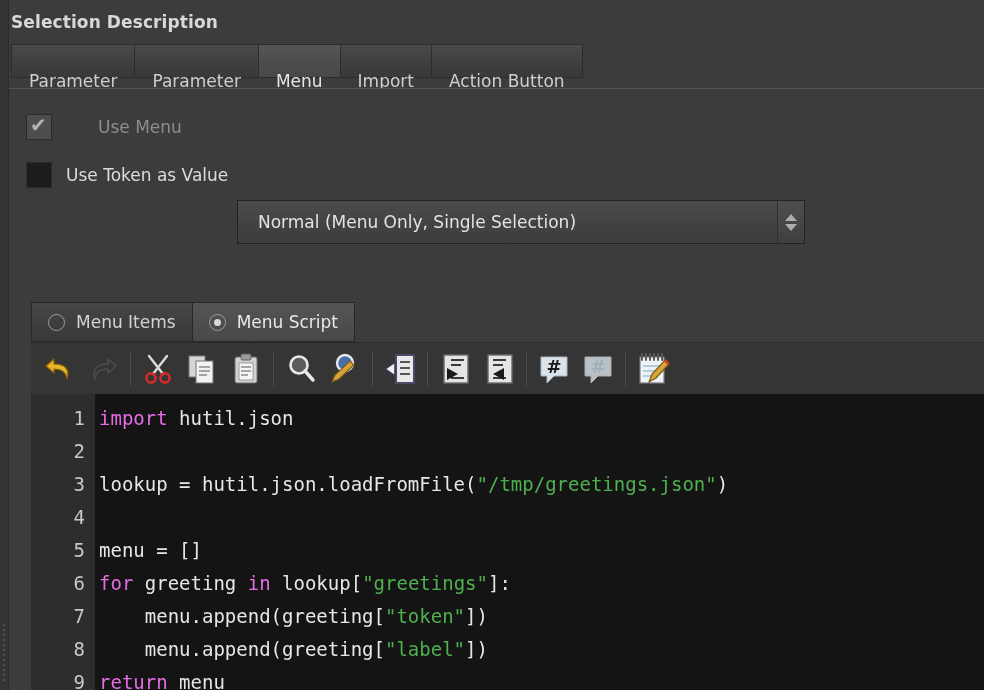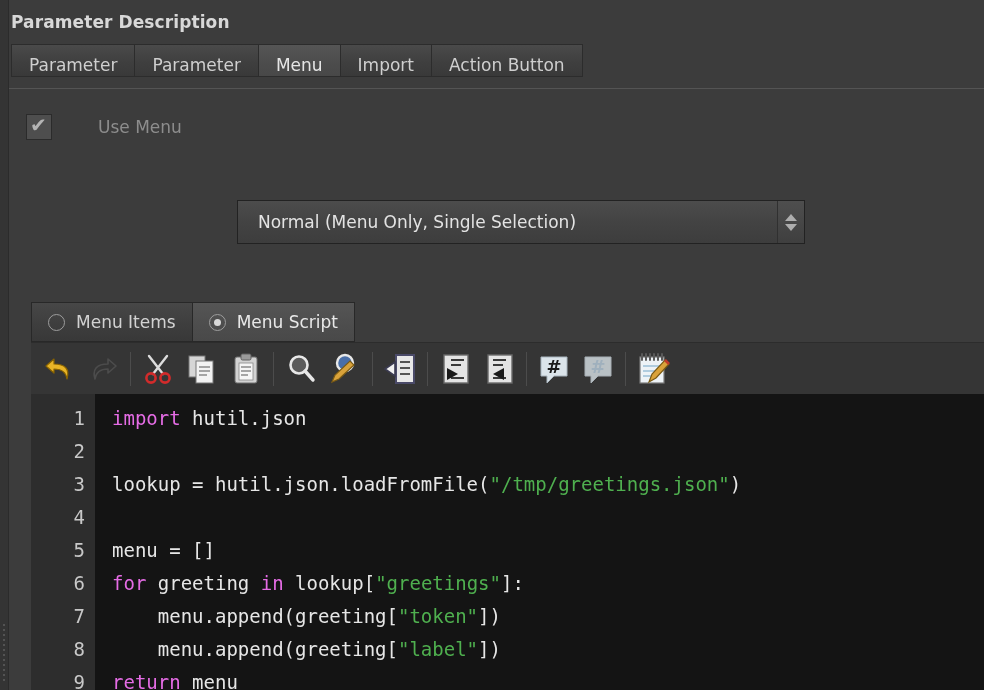--- a/index.html
+++ b/index.html
@@ -73,21 +73,21 @@
     position: relative;
     height: 44px;
     padding-left: 2px;
     display: flex;
     align-items: flex-start;
     box-sizing: border-box;
   }
   .tab {
     height: 33px;
     line-height: 40px;
-    padding: 0 17px;
+    padding: 16px 17px;
     font-size: 17px;
     color: #cfcfcf;
     background: linear-gradient(to bottom, #4a4a4a 0%, #3f3f3f 55%, #393939 100%);
     border: 1px solid #2c2c2c;
     border-right: none;
     box-sizing: border-box;
     white-space: nowrap;
     cursor: default;
     position: relative;
   }
@@ -291,21 +291,21 @@
   }
   .gutter .ln {
     height: 33px;
     line-height: 33px;
     padding-right: 10px;
     box-sizing: border-box;
   }
   .code-lines {
     flex: 1 1 auto;
     padding-top: 8px;
-    padding-left: 17px;
+    padding-left: 4px;
     box-sizing: border-box;
     font-family: "DejaVu Sans Mono", "Liberation Mono", monospace;
     font-size: 19px;
     color: #e6e6e6;
     white-space: pre;
     position: relative;
   }
   .code-lines .cl {
     height: 33px;
     line-height: 33px;
@@ -320,21 +320,21 @@
 
 <div class="window">
 
   <div class="left-rail">
     <div class="grip"></div>
   </div>
 
   <div class="content">
 
     <div class="title-bar">
-      <span class="title-text">Parameter Description</span>
+      <span class="title-text">Selection Description</span>
     </div>
 
     <div class="tab-strip" id="tabStrip">
         <div class="tab"><span>Parameter</span></div>
         <div class="tab"><span>Parameter</span></div>
         <div class="tab active"><span>Menu</span></div>
         <div class="tab"><span>Import</span></div>
         <div class="tab"><span>Action Button</span></div>
       </div>
 
@@ -346,20 +346,24 @@
       </div>
 
       <div class="combo">
         <div class="combo-value">Normal (Menu Only, Single Selection)</div>
         <div class="combo-spin">
           <div class="arrow-up"></div>
           <div class="arrow-down"></div>
         </div>
       </div>
 
+      <div class="row" style="height:48px;">
+        <div class="checkbox unchecked"></div>
+        <span class="field-label normal">Use Token as Value</span>
+      </div>
 
       <div class="radio-strip" id="radioStrip">
           <div class="radio-tab">
             <span class="radio-dot"></span>
             <span>Menu Items</span>
           </div>
           <div class="radio-tab selected">
             <span class="radio-dot on"></span>
             <span>Menu Script</span>
           </div>

